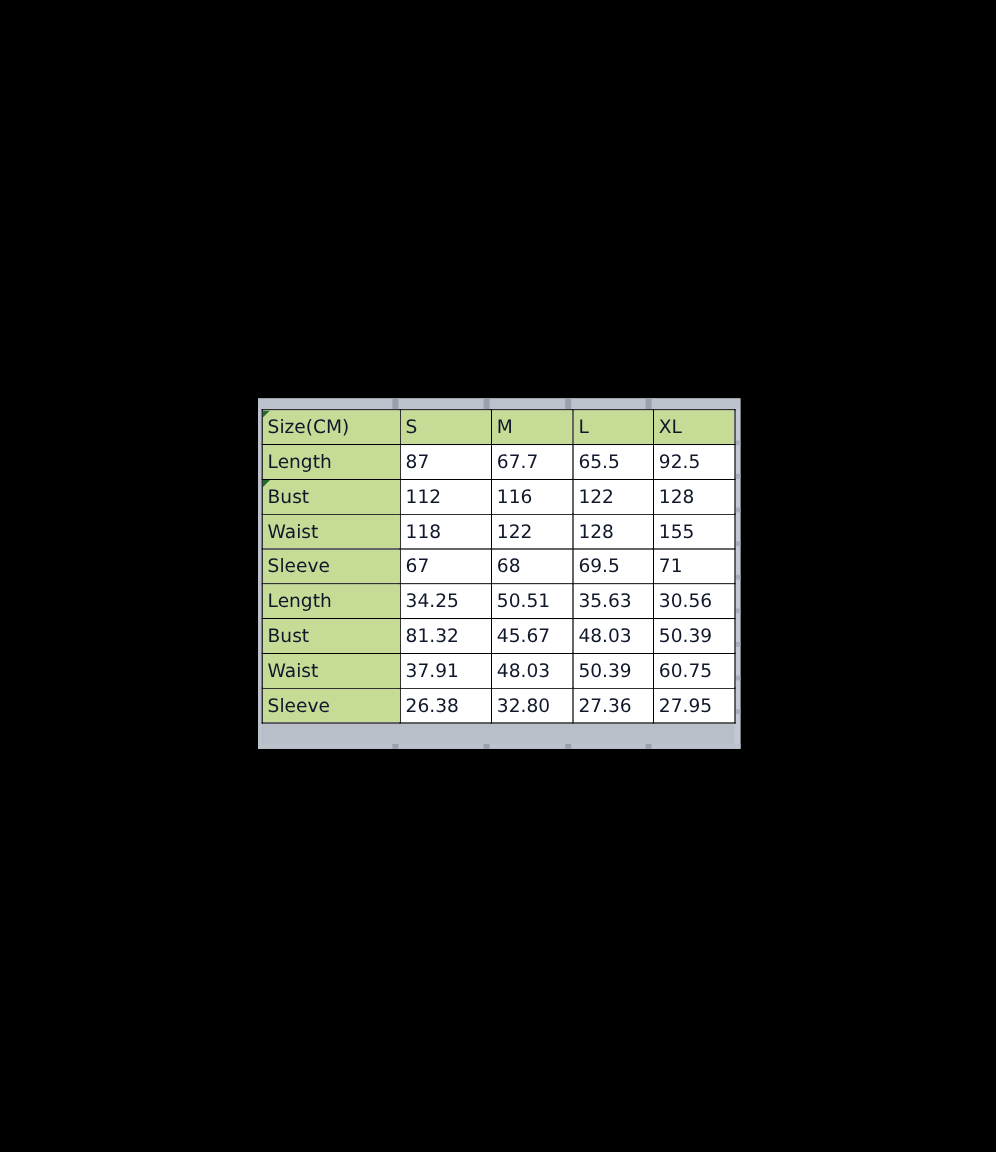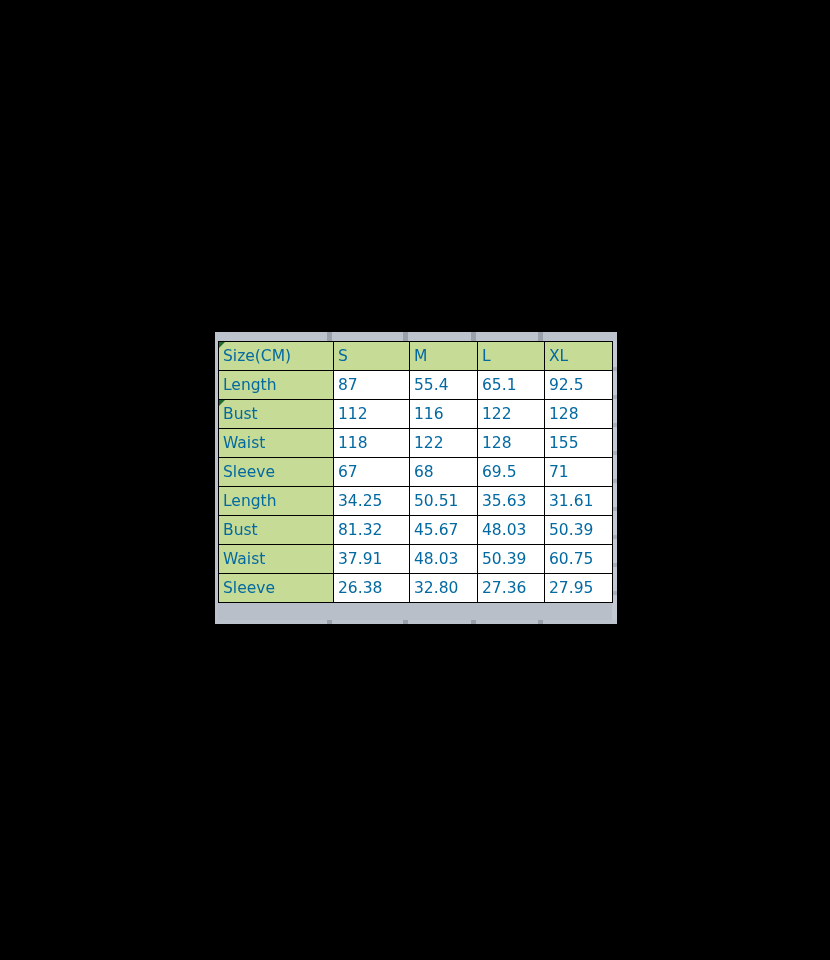--- a/index.html
+++ b/index.html
@@ -94,21 +94,21 @@
     border-collapse: collapse;
     table-layout: fixed;
     background: #ffffff;
   }
   #size-table td {
     border: 1px solid #000000;
     height: 28px;
     padding: 0 4px;
     font-size: 15.5px;
     line-height: 26px;
-    color: #0369a1;
+    color: #0f172a;
     background: #ffffff;
     white-space: nowrap;
     overflow: hidden;
     position: relative;
     vertical-align: middle;
   }
   
   #size-table td.label-cell {
     background: #c6db96;
   }
@@ -186,22 +186,22 @@
         </td>
         <td>S</td>
         <td>M</td>
         <td>L</td>
         <td>XL</td>
       </tr>
 
       <tr>
         <td class="label-cell">Length</td>
         <td>87</td>
-        <td>55.4</td>
-        <td>65.1</td>
+        <td>67.7</td>
+        <td>65.5</td>
         <td>92.5</td>
       </tr>
 
       <tr>
         <td class="label-cell">
           <span class="corner-flag"></span>
           <span>Bust</span>
         </td>
         <td>112</td>
         <td>116</td>
@@ -224,21 +224,21 @@
         <td>69.5</td>
         <td>71</td>
       </tr>
 
 
       <tr>
         <td class="label-cell">Length</td>
         <td>34.25</td>
         <td>50.51</td>
         <td>35.63</td>
-        <td>31.61</td>
+        <td>30.56</td>
       </tr>
 
       <tr>
         <td class="label-cell">Bust</td>
         <td>81.32</td>
         <td>45.67</td>
         <td>48.03</td>
         <td>50.39</td>
       </tr>
 

